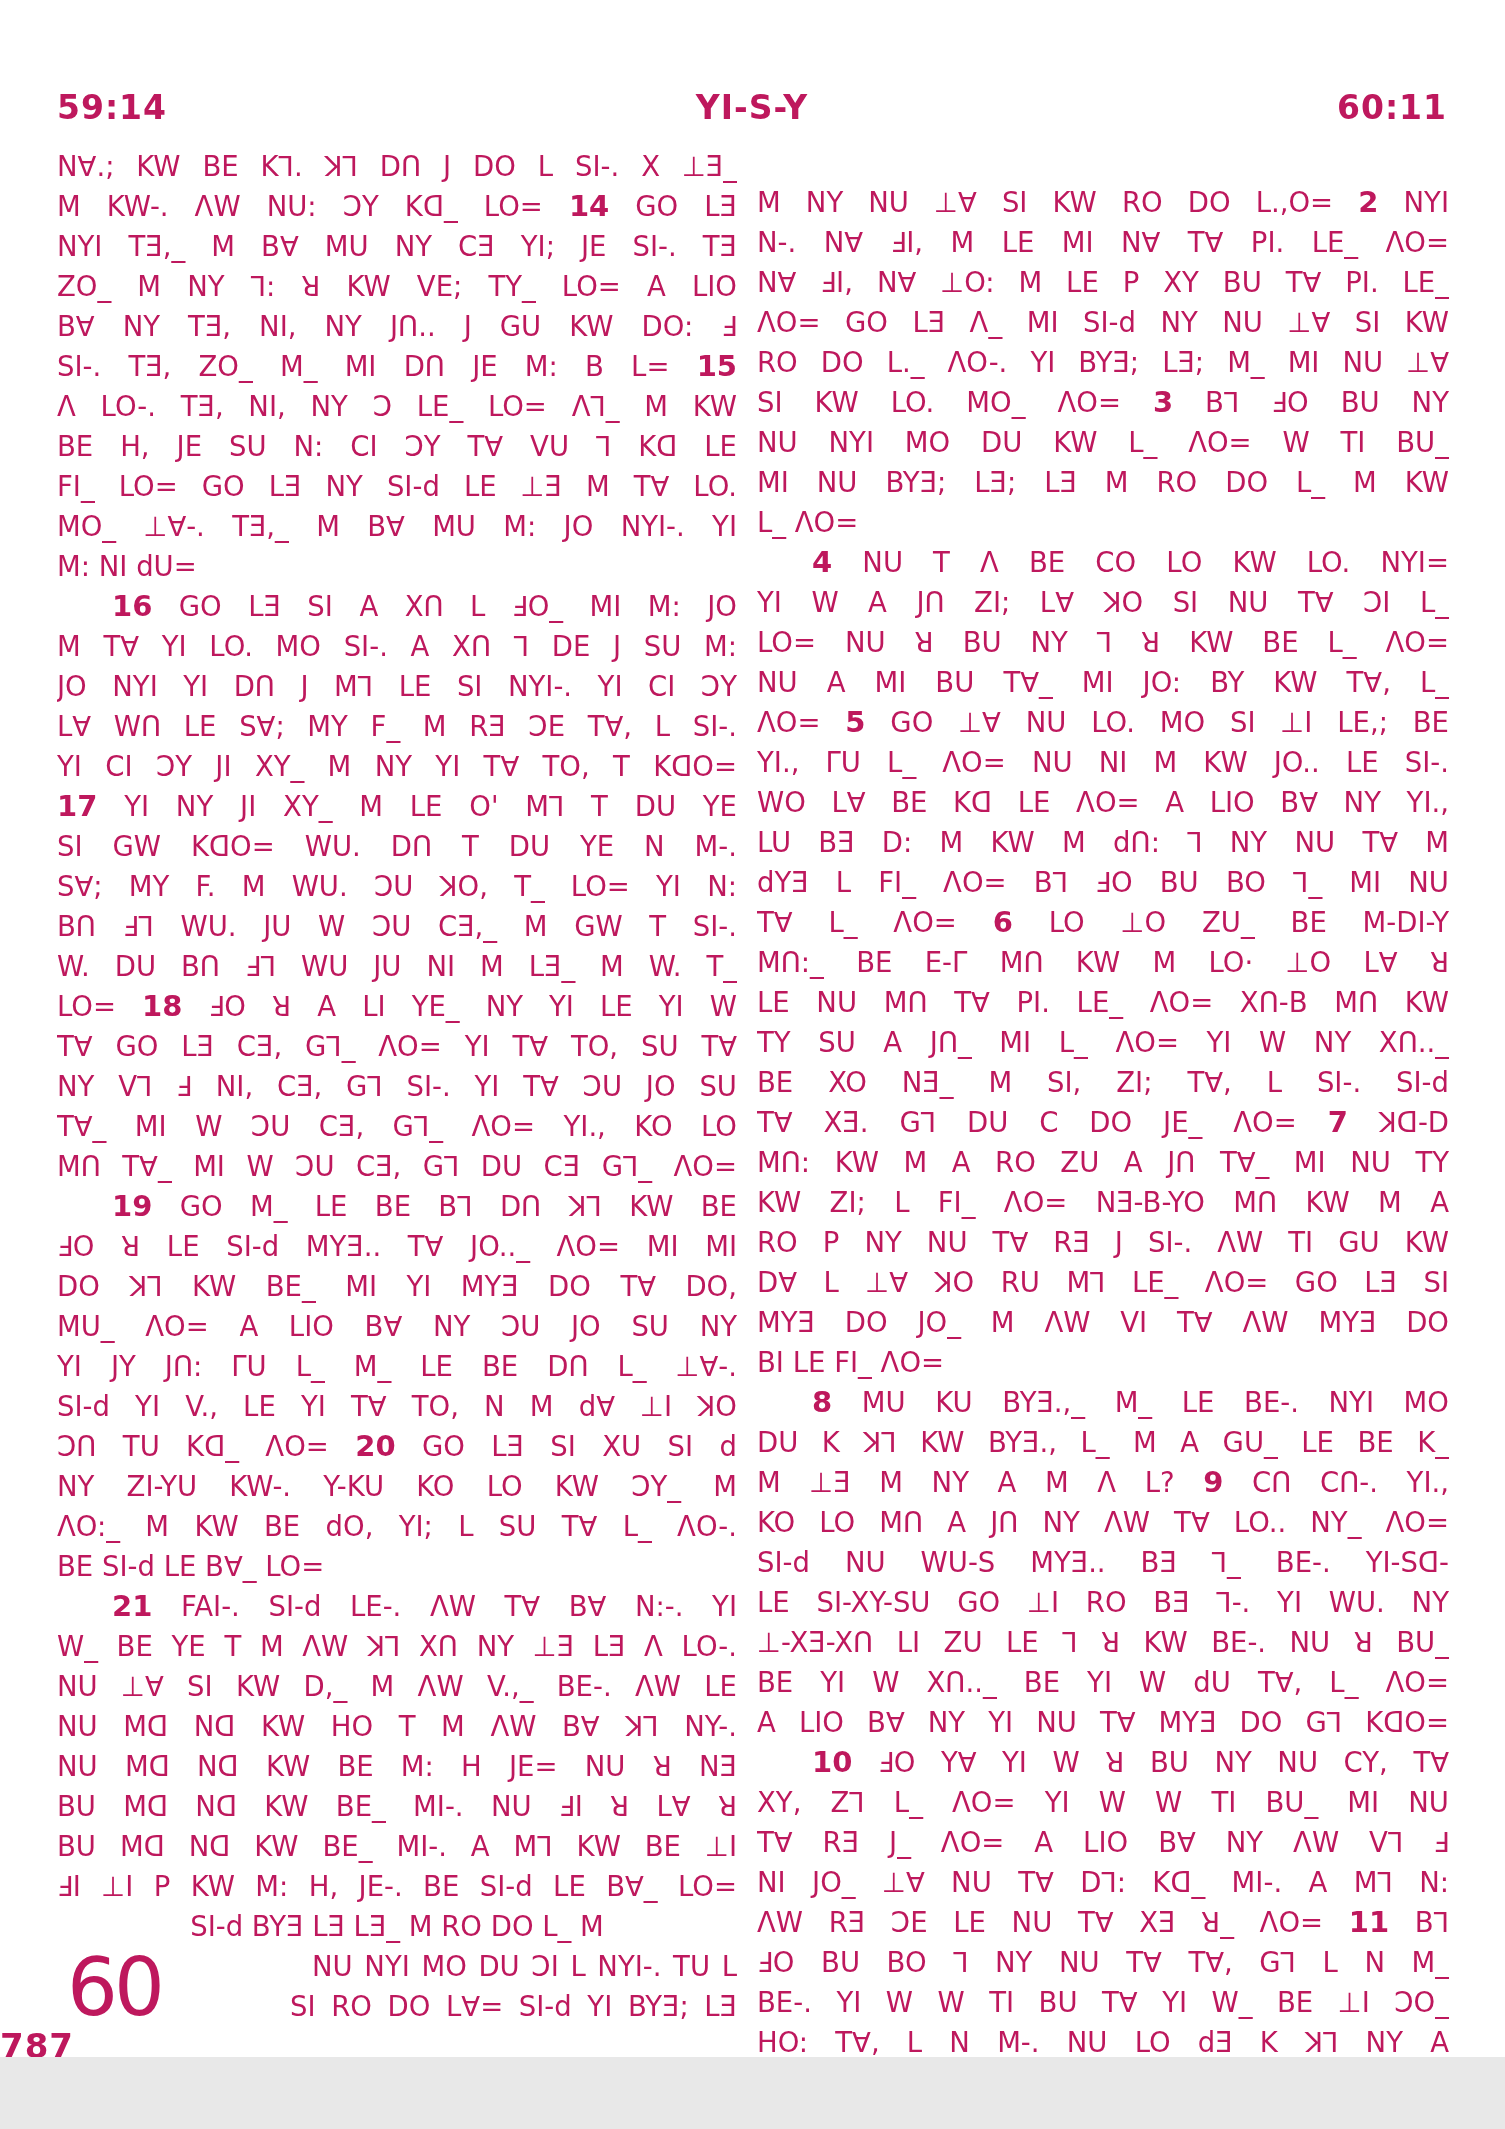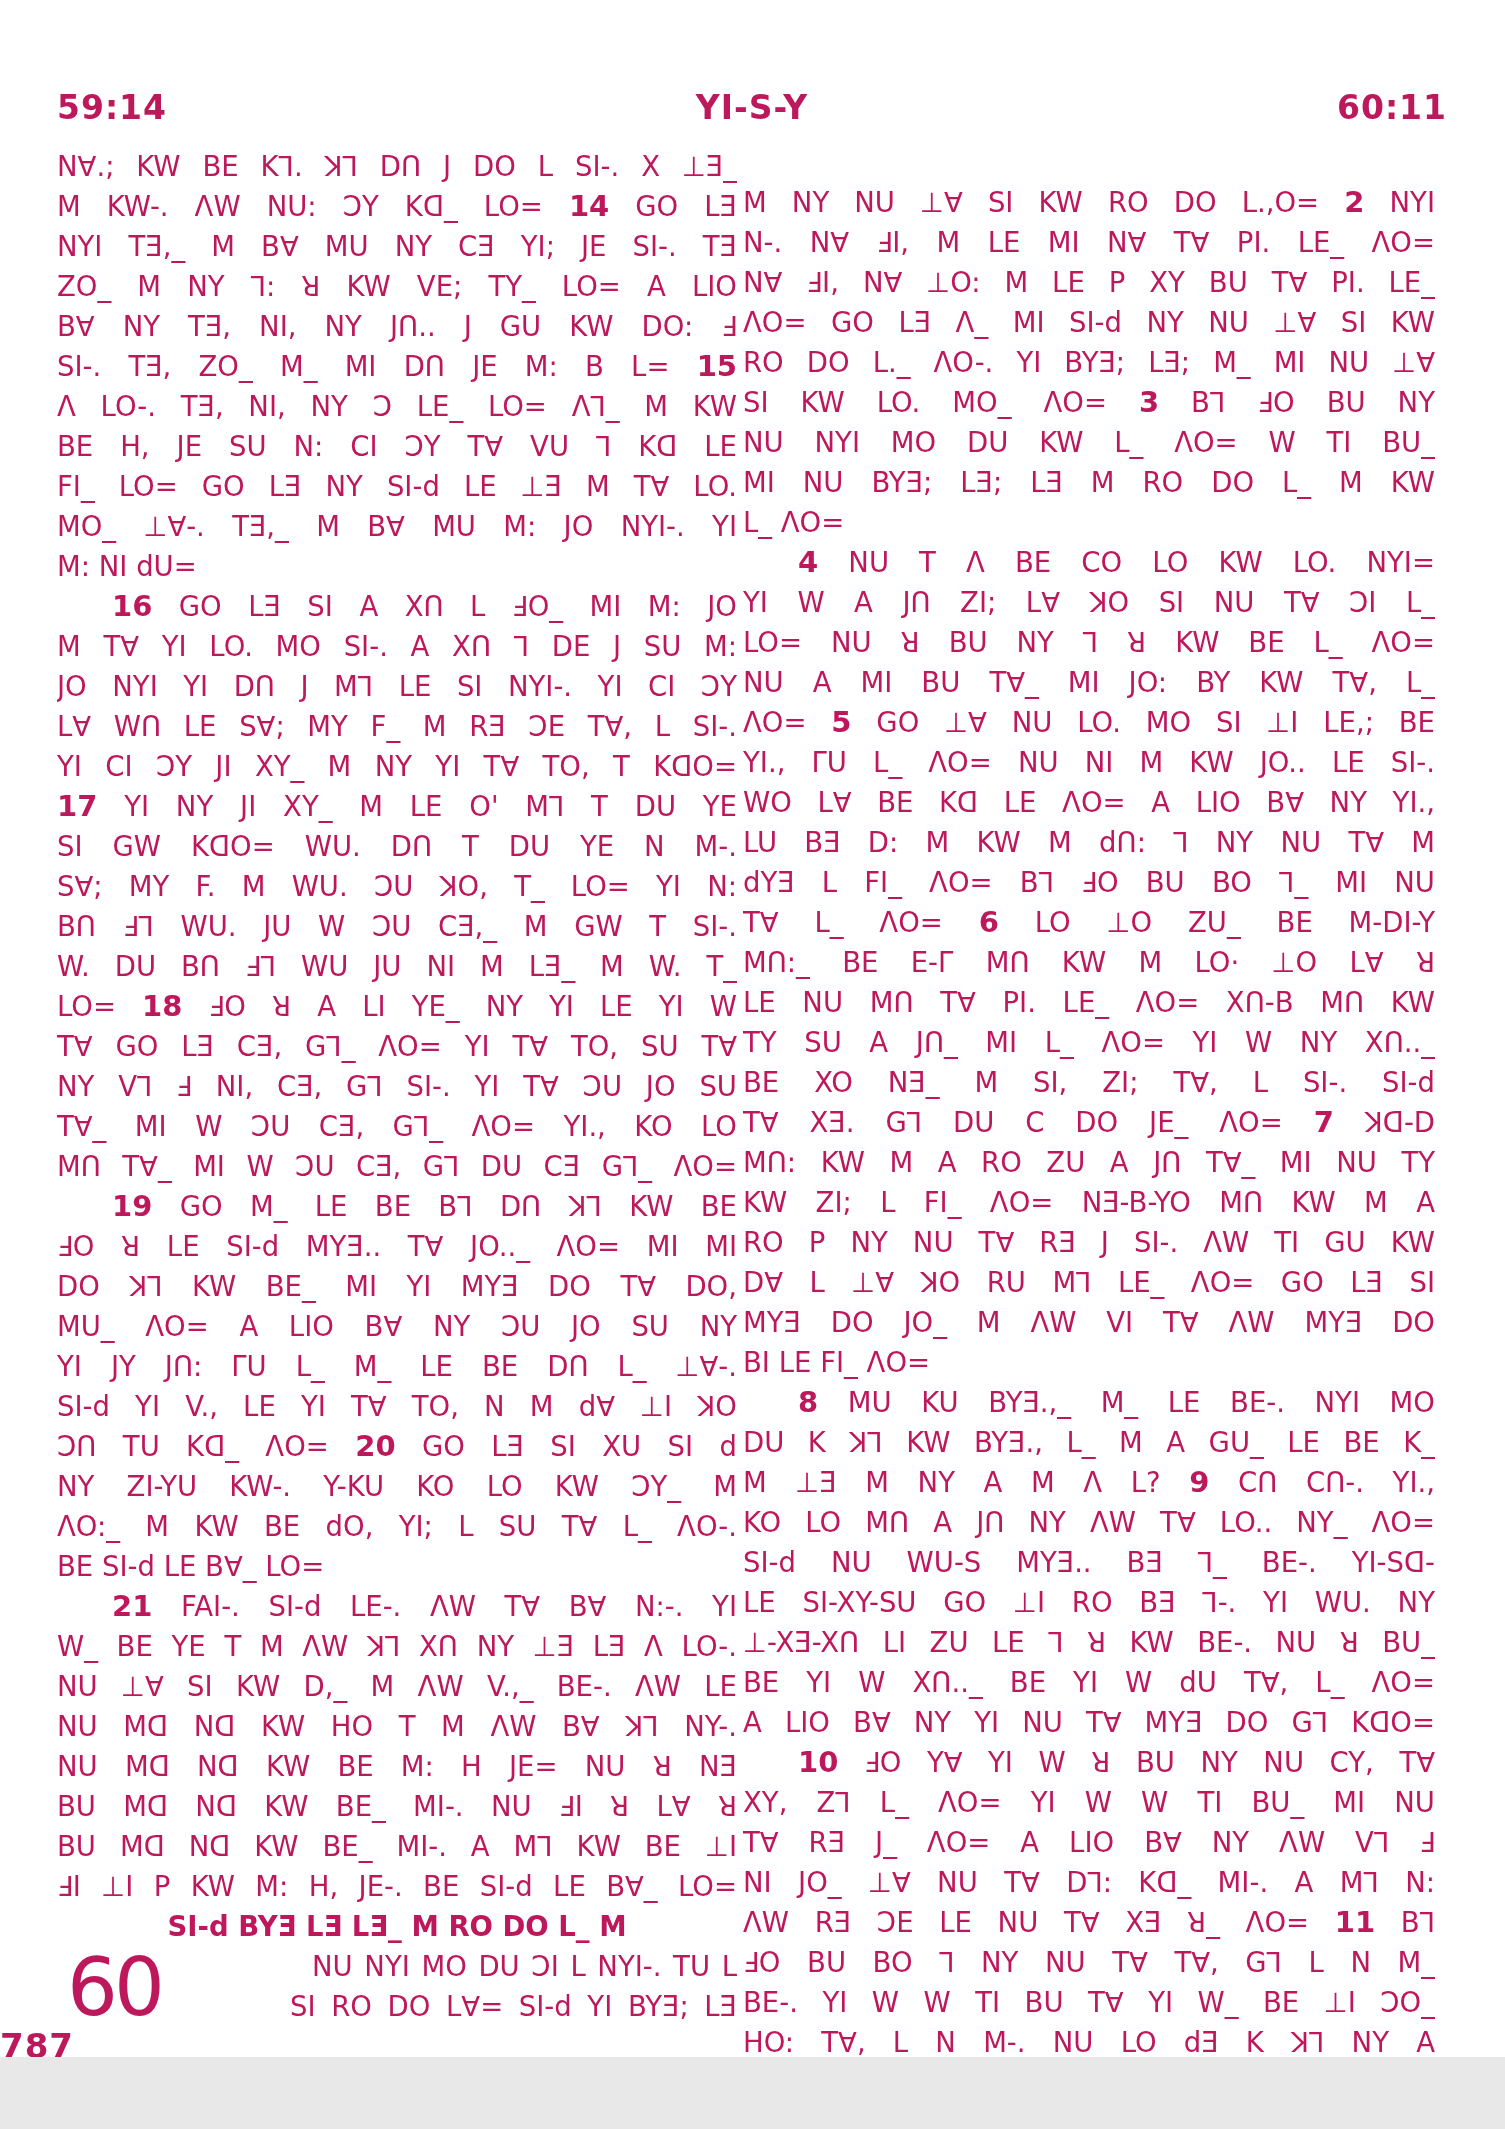--- a/index.html
+++ b/index.html
@@ -12,32 +12,32 @@
     overflow:hidden;
   }
   .header{
     position:absolute;top:88px;left:57px;right:58px;
     display:flex;justify-content:space-between;align-items:baseline;
     font-weight:bold;font-size:33px;letter-spacing:1px;
   }
   .header .center{position:absolute;left:0;right:0;text-align:center;}
   .body{
     position:absolute;top:146px;left:57px;right:58px;
-    display:flex;gap:6px;
+    display:flex;gap:20px;
   }
   .col{flex:0 0 680px;width:680px;}
   .col.right{flex:0 0 692px;width:692px;margin-top:36px;}
   .line{
     height:40px;line-height:40px;font-size:27.5px;
     text-align:justify;text-align-last:justify;
     overflow:hidden;
   }
   .line.indent{text-indent:55px;}
   .line.noj{text-align-last:left;}
-  .line.boldcenter{font-weight:bold;text-align-last:center;text-align:left;}
+  .line.boldcenter{font-weight:normal;text-align-last:center;text-align:left;}
   .vnum{font-weight:bold;font-size:29px;}
   .chapter{position:relative;padding-left:233px;}
   .chapter .line.first{text-indent:22px;}
   .chapter-num{
     position:absolute;left:10px;top:4px;
     font-size:80px;line-height:76px;font-weight:normal;letter-spacing:-4px;
   }
   .footer{
     position:absolute;top:2026px;left:0;right:0;
     text-align:left;font-weight:bold;font-size:34px;letter-spacing:1px;

